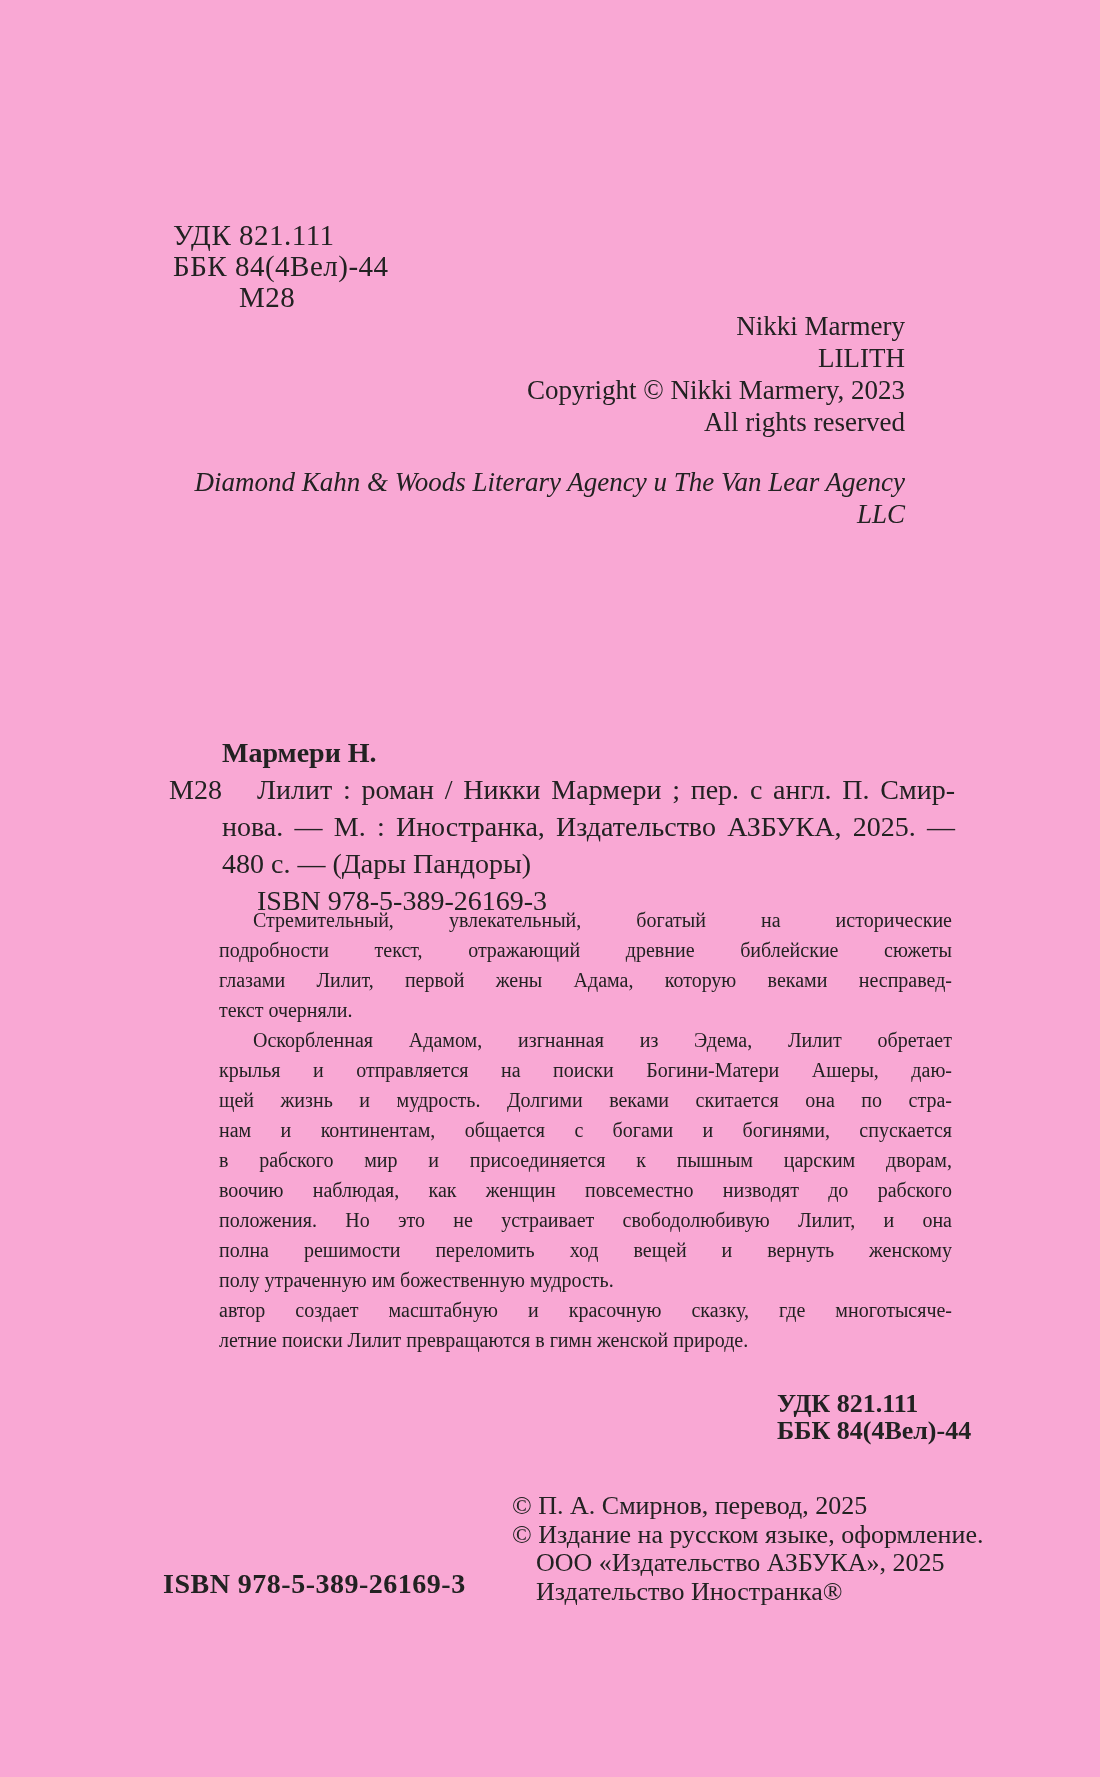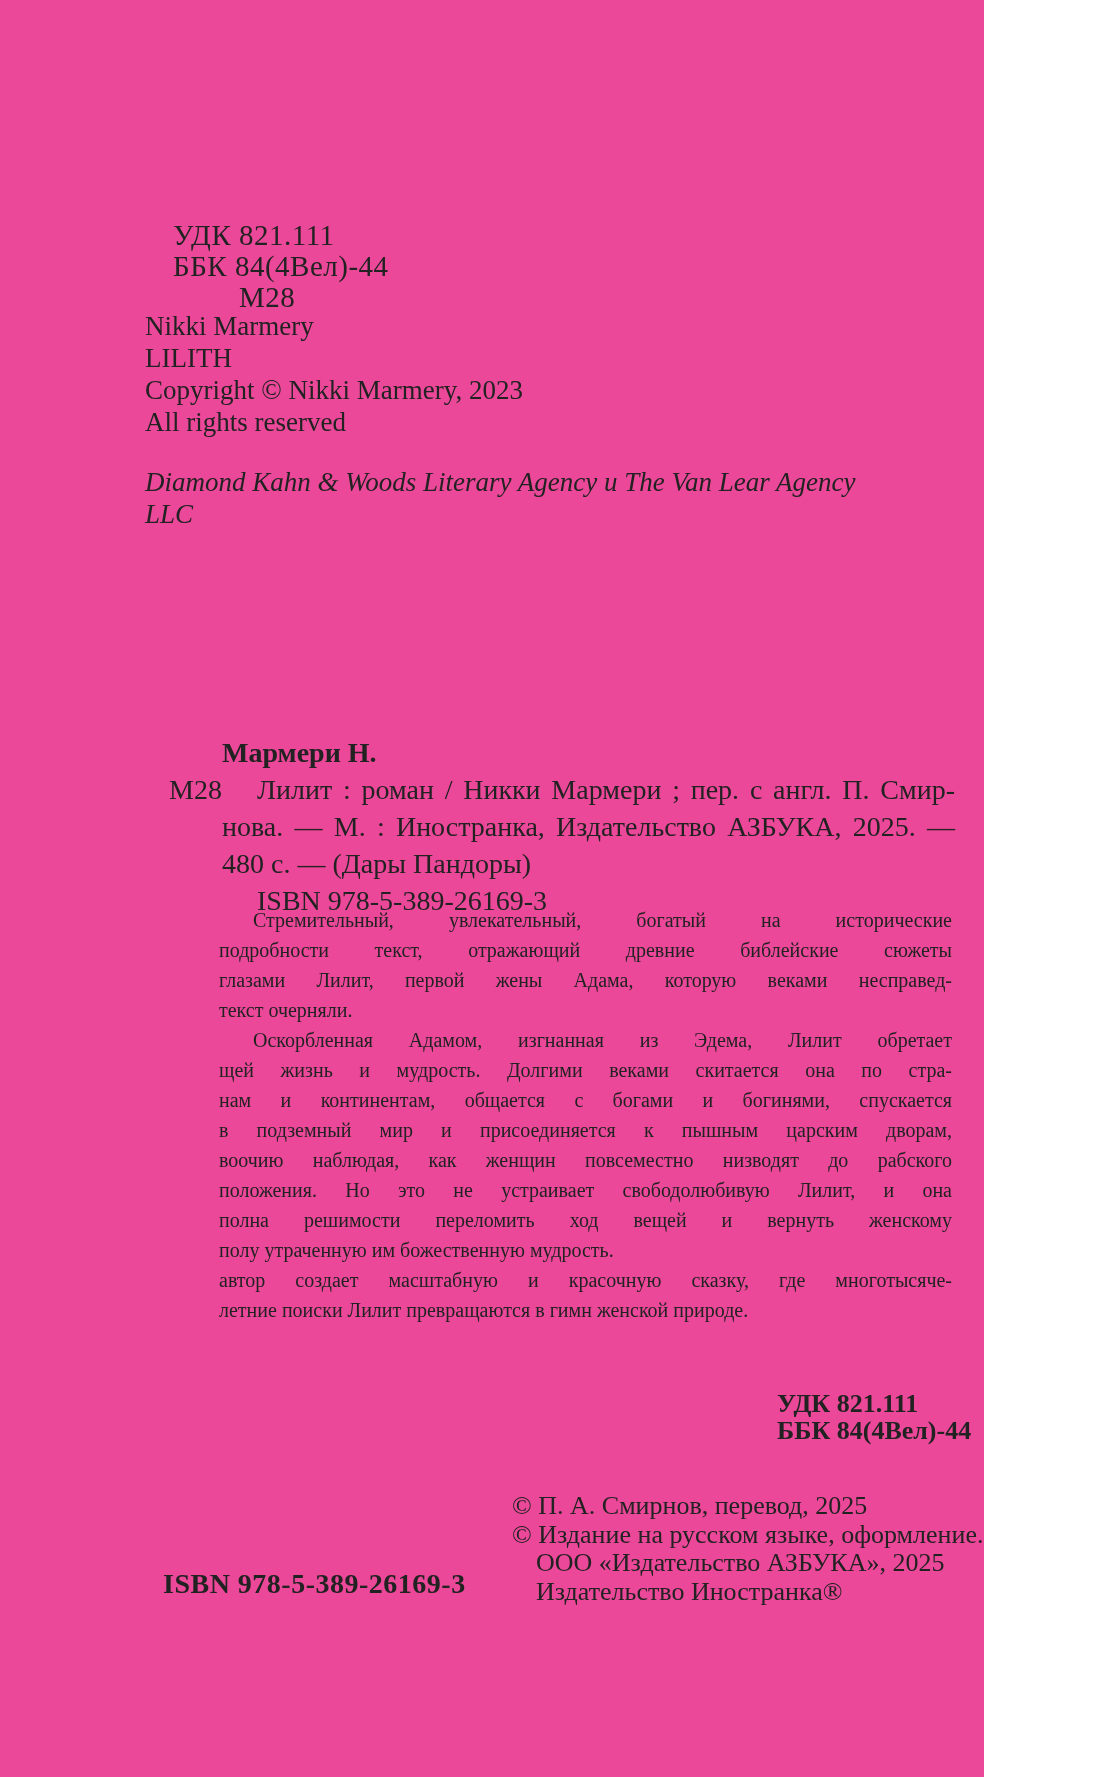--- a/index.html
+++ b/index.html
@@ -2,23 +2,23 @@
 <html><head>
 <meta charset="utf-8">
 <style>
   html, body {
     margin: 0;
     padding: 0;
     background: #ffffff;
   }
   .page {
     position: relative;
-    width: 984px;
+    width: 1100px;
     height: 1777px;
-    background: #ec4899;
+    background: #f9a8d4;
     color: #222222;
     font-family: "Liberation Serif", "DejaVu Serif", serif;
     overflow: hidden;
   }
 
   
   .top-codes {
     position: absolute;
     left: 173px;
     top: 220px;
@@ -26,21 +26,21 @@
     line-height: 31px;
     letter-spacing: 0.5px;
   }
   .top-codes .m28 { padding-left: 66px; }
 
   
   .centered {
     position: absolute;
     left: 145px;
     width: 760px;
-    text-align: left;
+    text-align: right;
   }
   .original-block { top: 310px; font-size: 27px; line-height: 32px; }
   .permission-block { top: 466px; font-size: 27px; line-height: 32px; }
   .permission-block .agency { font-style: italic; }
   .credits-block { top: 549px; font-size: 27px; line-height: 30px; }
 
   
   .bib-block {
     position: absolute;
     left: 222px;
@@ -138,23 +138,24 @@
 
   <div class="annotation">
     <div class="jpara">
         <div class="line first">Стремительный, увлекательный, богатый на исторические</div>
         <div class="line">подробности текст, отражающий древние библейские сюжеты</div>
         <div class="line">глазами Лилит, первой жены Адама, которую веками несправед-</div>
         <div class="line last">текст очерняли.</div>
       </div>
     <div class="jpara">
         <div class="line first">Оскорбленная Адамом, изгнанная из Эдема, Лилит обретает</div>
+        <div class="line">крылья и отправляется на поиски Богини-Матери Ашеры, даю-</div>
         <div class="line">щей жизнь и мудрость. Долгими веками скитается она по стра-</div>
         <div class="line">нам и континентам, общается с богами и богинями, спускается</div>
-        <div class="line">в подземный мир и присоединяется к пышным царским дворам,</div>
+        <div class="line">в рабского мир и присоединяется к пышным царским дворам,</div>
         <div class="line">воочию наблюдая, как женщин повсеместно низводят до рабского</div>
         <div class="line">положения. Но это не устраивает свободолюбивую Лилит, и она</div>
         <div class="line">полна решимости переломить ход вещей и вернуть женскому</div>
         <div class="line last">полу утраченную им божественную мудрость.</div>
       </div>
     <div class="jpara">
         <div class="line">автор создает масштабную и красочную сказку, где многотысяче-</div>
         <div class="line last">летние поиски Лилит превращаются в гимн женской природе.</div>
       </div>
   </div>

